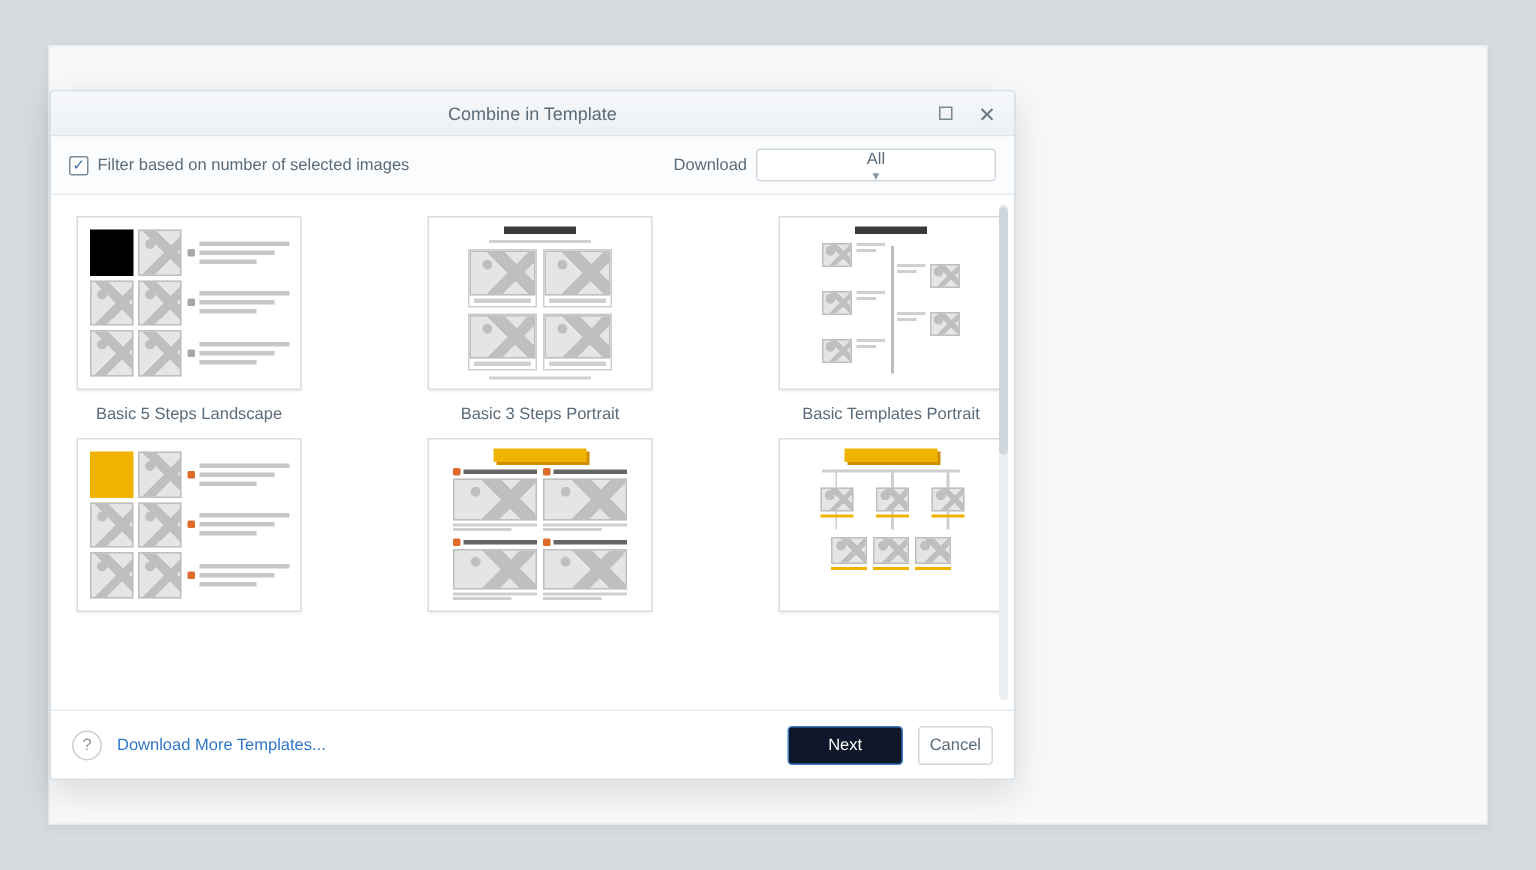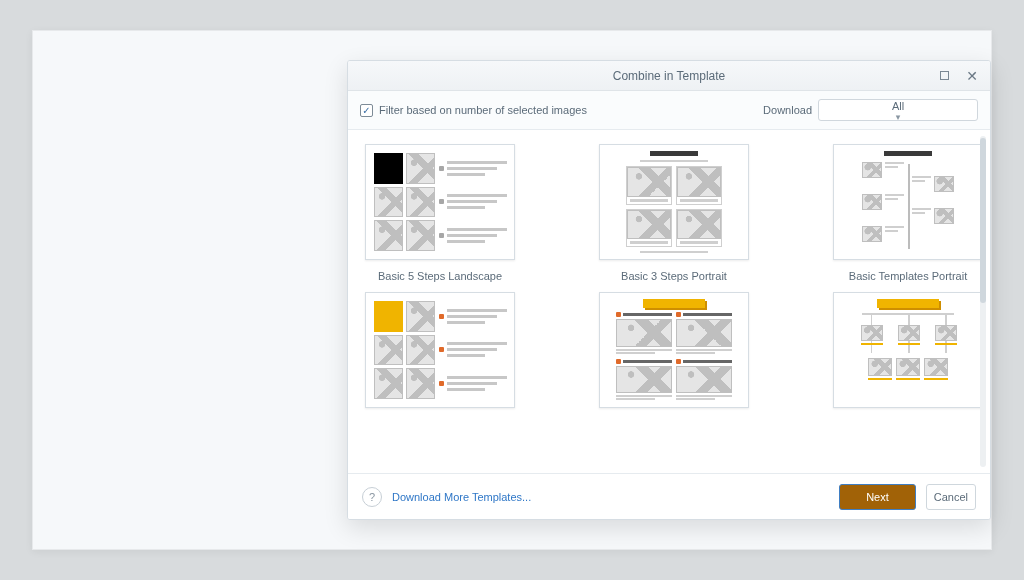--- a/index.html
+++ b/index.html
@@ -2,21 +2,21 @@
 <html><head>
 <meta charset="utf-8">
 <style>
   * { box-sizing: border-box; margin: 0; padding: 0; }
   html, body { width: 1024px; height: 580px; font-family: -apple-system, "Segoe UI", Arial, sans-serif; }
   body { background: #d8dbdd; display: flex; align-items: center; justify-content: center; }
 
   .stage {
     width: 960px; height: 520px; background: #f6f8fa; border: 1px solid #e7e9eb;
     box-shadow: 0 2px 8px rgba(0,0,0,.06);
-    display: flex; align-items: center; justify-content: flex-end;
+    display: flex; align-items: center; justify-content: flex-start;
   }
 
   .dialog {
     width: 644px; height: 460px; background: #ffffff; border: 1px solid #d6dde3;
     border-radius: 3px; box-shadow: 0 8px 24px rgba(0,0,0,.12);
     display: flex; flex-direction: column; overflow: hidden;
   }
 
   
   .titlebar {
@@ -143,21 +143,21 @@
     padding: 0 14px; gap: 10px; background:#fff;
   }
   .help {
     width:20px; height:20px; border:1px solid #c7cfd6; border-radius:50%; color:#8a96a2;
     display:flex; align-items:center; justify-content:center; font-size:11px;
   }
   .linkish { color:#2f77c7; font-size:11px; }
   .footer .spacer{flex:1;}
   .btn { height:26px; padding:0 7px; border:1px solid #cfd7dd; background:#fff;
          border-radius:3px; font-size:11px; color:#5b6b79; display:flex; align-items:center; }
-  .btn.primary { background:#a16207; border-color:#3f7ec3; color:#fff; padding:0 26px; }
+  .btn.primary { background:#0f172a; border-color:#3f7ec3; color:#fff; padding:0 26px; }
 
 </style>
 </head>
 <body>
 
 <div class="stage">
   <div class="dialog">
 
     <div class="titlebar">
       <span style="width:52px"></span>

